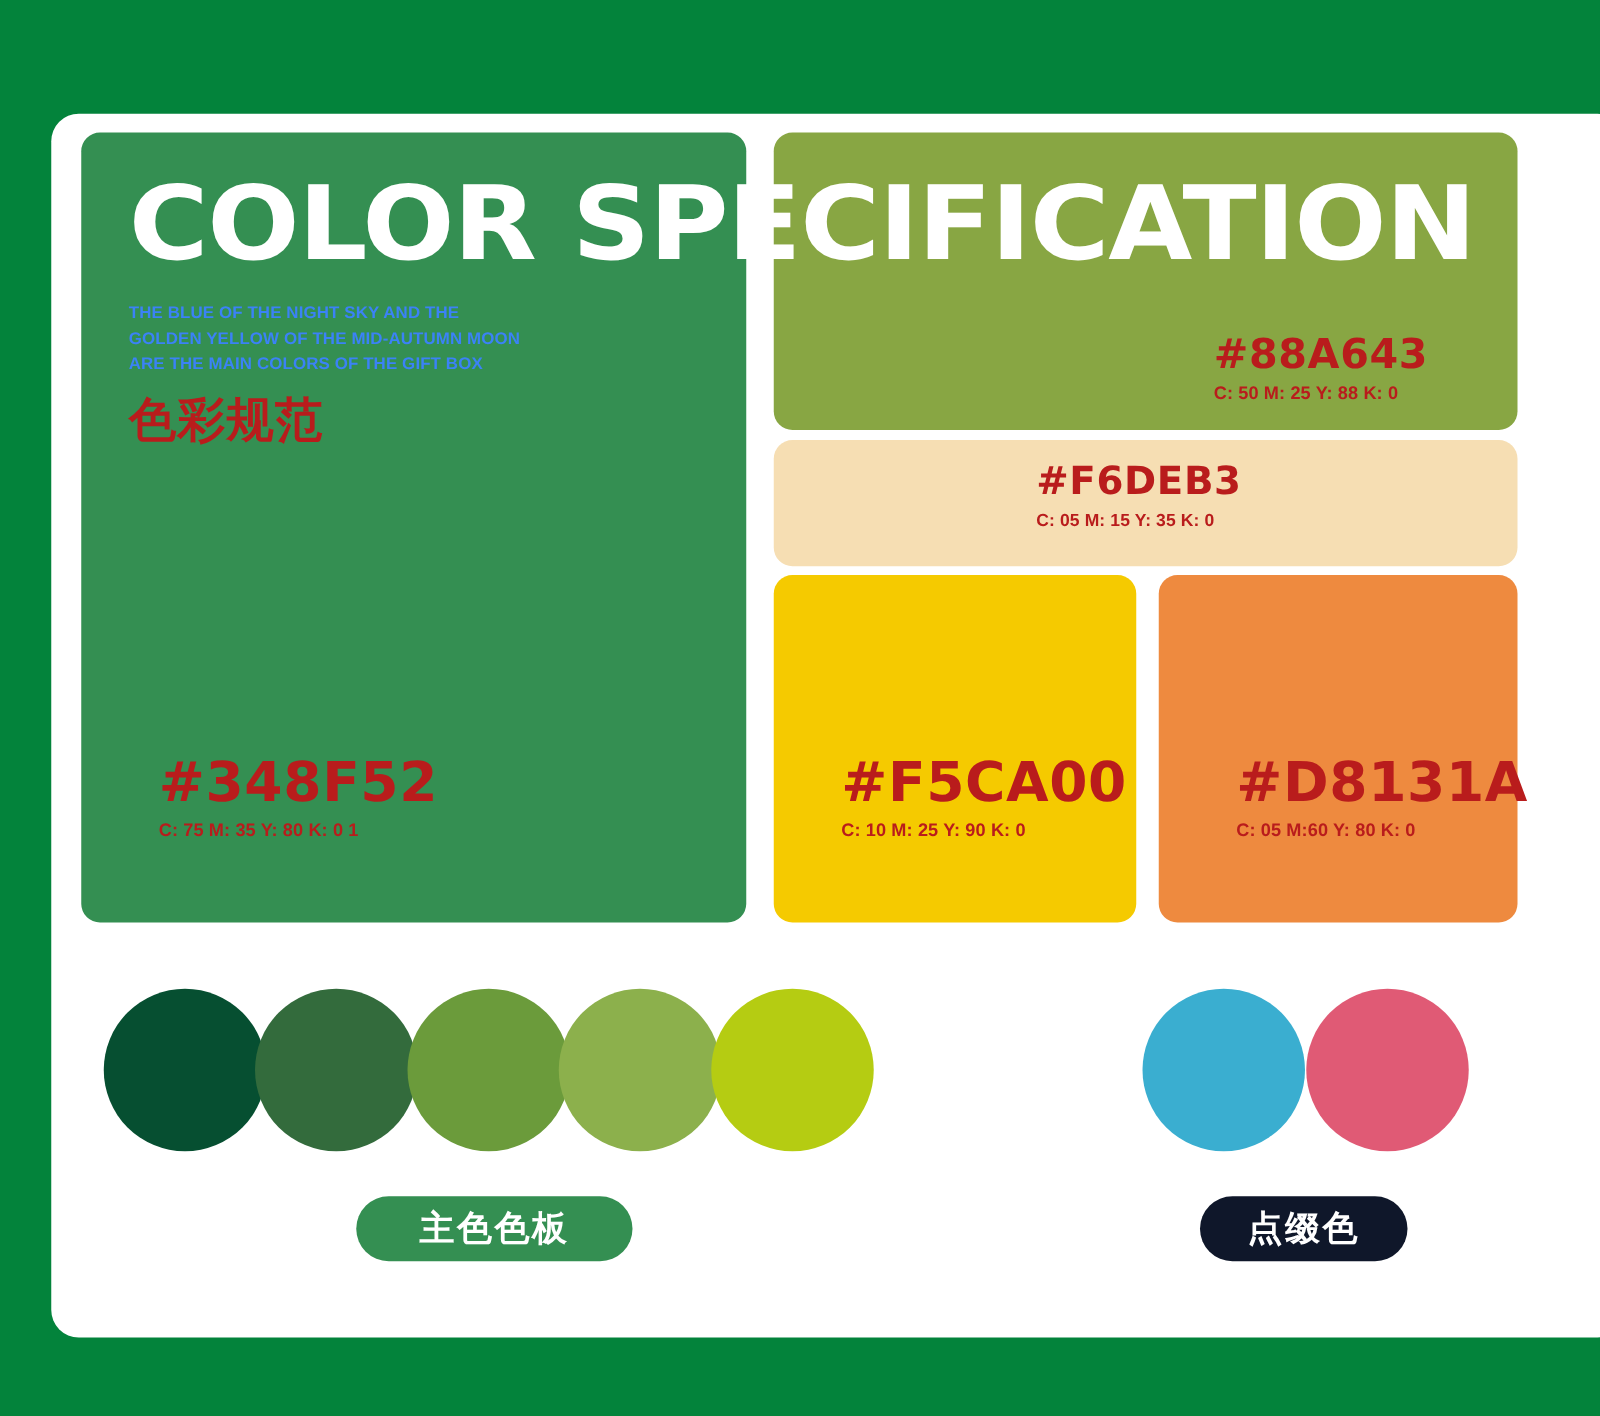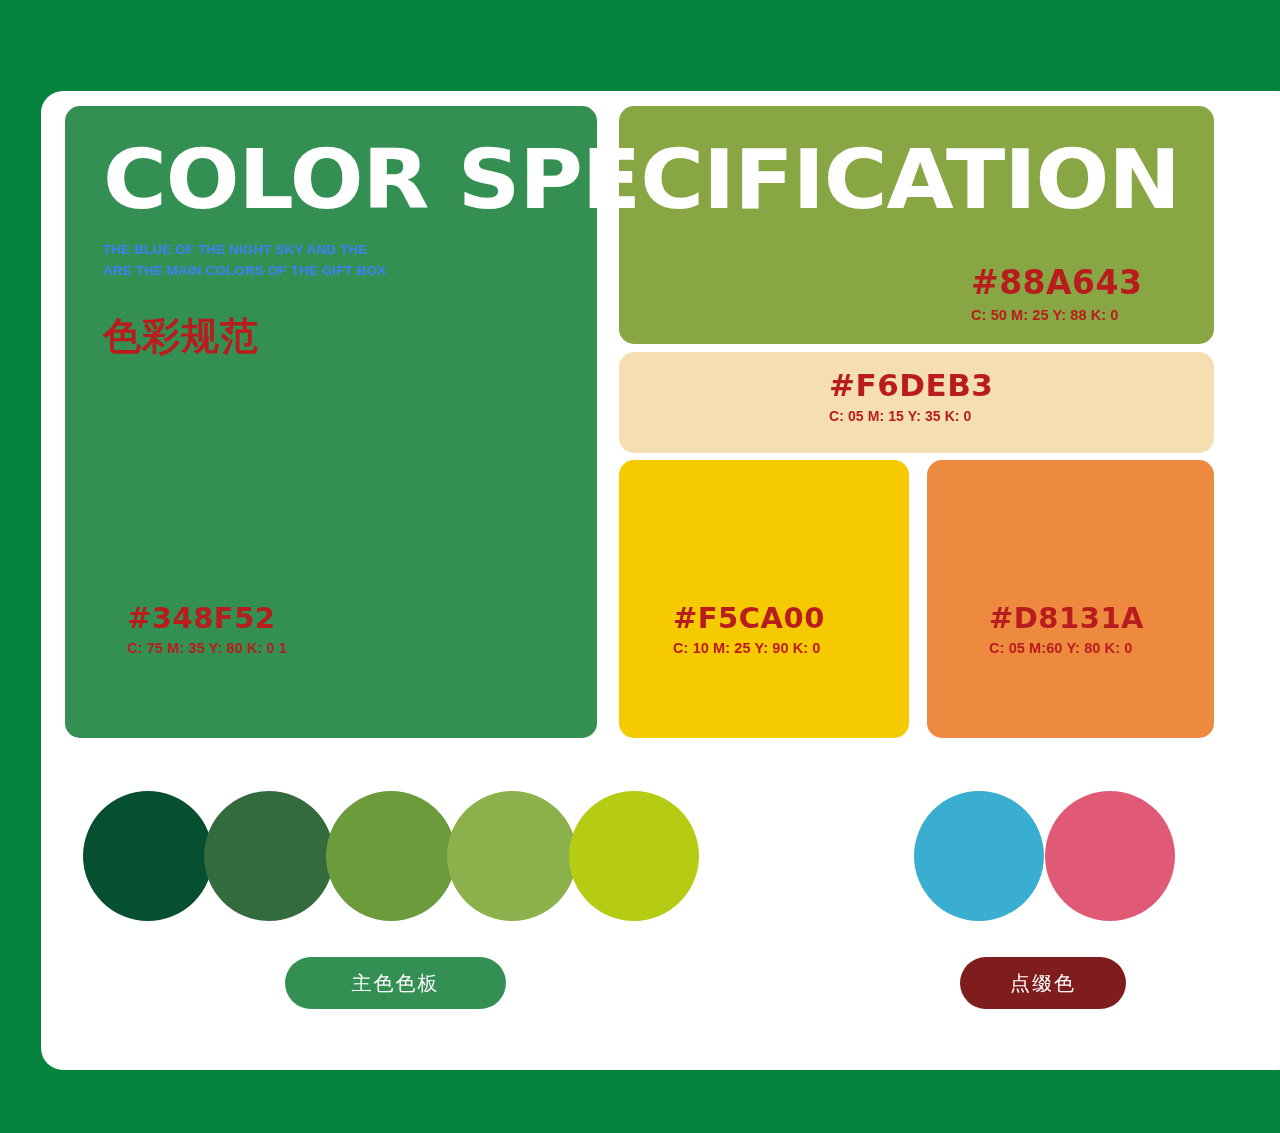--- a/index.html
+++ b/index.html
@@ -114,21 +114,21 @@
     z-index: 6;
   }
 
   
   .caption {
     position: absolute;
     z-index: 6;
     color: #b91c1c;
   }
   .caption .hex {
-    font-size: 29px;
+    font-size: 44px;
     font-weight: bold;
     letter-spacing: 0.5px;
     margin: 0;
     font-family: "DejaVu Sans", sans-serif;
   }
   .caption .cmyk {
     font-size: 14.5px;
     font-weight: bold;
     letter-spacing: 0.1px;
     margin: 5px 0 0 0;
@@ -167,22 +167,22 @@
 
   
   .pill {
     position: absolute;
     display: flex;
     align-items: center;
     justify-content: center;
     height: 52px;
     border-radius: 26px;
     color: #ffffff;
-    font-size: 20px;
-    font-weight: normal;
+    font-size: 28px;
+    font-weight: bold;
     letter-spacing: 2px;
   }
   .pill-main {
     left: 244px;
     top: 866px;
     width: 221px;
     background: #348f52;
   }
   .pill-accent {
     left: 919px;
@@ -201,20 +201,21 @@
     <div class="panel panel-olive" style="background: rgb(136, 166, 67);"></div>
     <div class="panel panel-beige" style="background: rgb(246, 222, 179);"></div>
     <div class="panel panel-yellow" style="background: rgb(245, 202, 0);"></div>
     <div class="panel panel-orange" style="background: rgb(238, 138, 63);"></div>
   </div>
 
   <div class="title">COLOR SPECIFICATION</div>
 
   <div class="subtitle">
     <div>THE BLUE OF THE NIGHT SKY AND THE</div>
+    <div>GOLDEN YELLOW OF THE MID-AUTUMN MOON</div>
     <div>ARE THE MAIN COLORS OF THE GIFT BOX</div>
   </div>
 
   <div class="cn-heading">色彩规范</div>
 
   <div class="caption cap-green">
     <p class="hex">#348F52</p>
     <p class="cmyk">C: 75 M: 35 Y: 80 K: 0 1</p>
   </div>
 
@@ -242,15 +243,15 @@
     <div class="dot d0" style="background: rgb(6, 79, 49);"></div>
     <div class="dot d1" style="background: rgb(51, 107, 60);"></div>
     <div class="dot d2" style="background: rgb(107, 155, 59);"></div>
     <div class="dot d3" style="background: rgb(140, 176, 76);"></div>
     <div class="dot d4" style="background: rgb(181, 204, 18);"></div>
     <div class="dot a0" style="background: rgb(58, 174, 208);"></div>
     <div class="dot a1" style="background: rgb(224, 90, 117);"></div>
   </div>
 
   <div class="pill pill-main" style="background: rgb(52, 143, 82);">主色色板</div>
-  <div class="pill pill-accent" style="background: #7f1d1d;">点缀色</div>
+  <div class="pill pill-accent" style="background: #0f172a;">点缀色</div>
 
 </div>
 
 </body></html>

